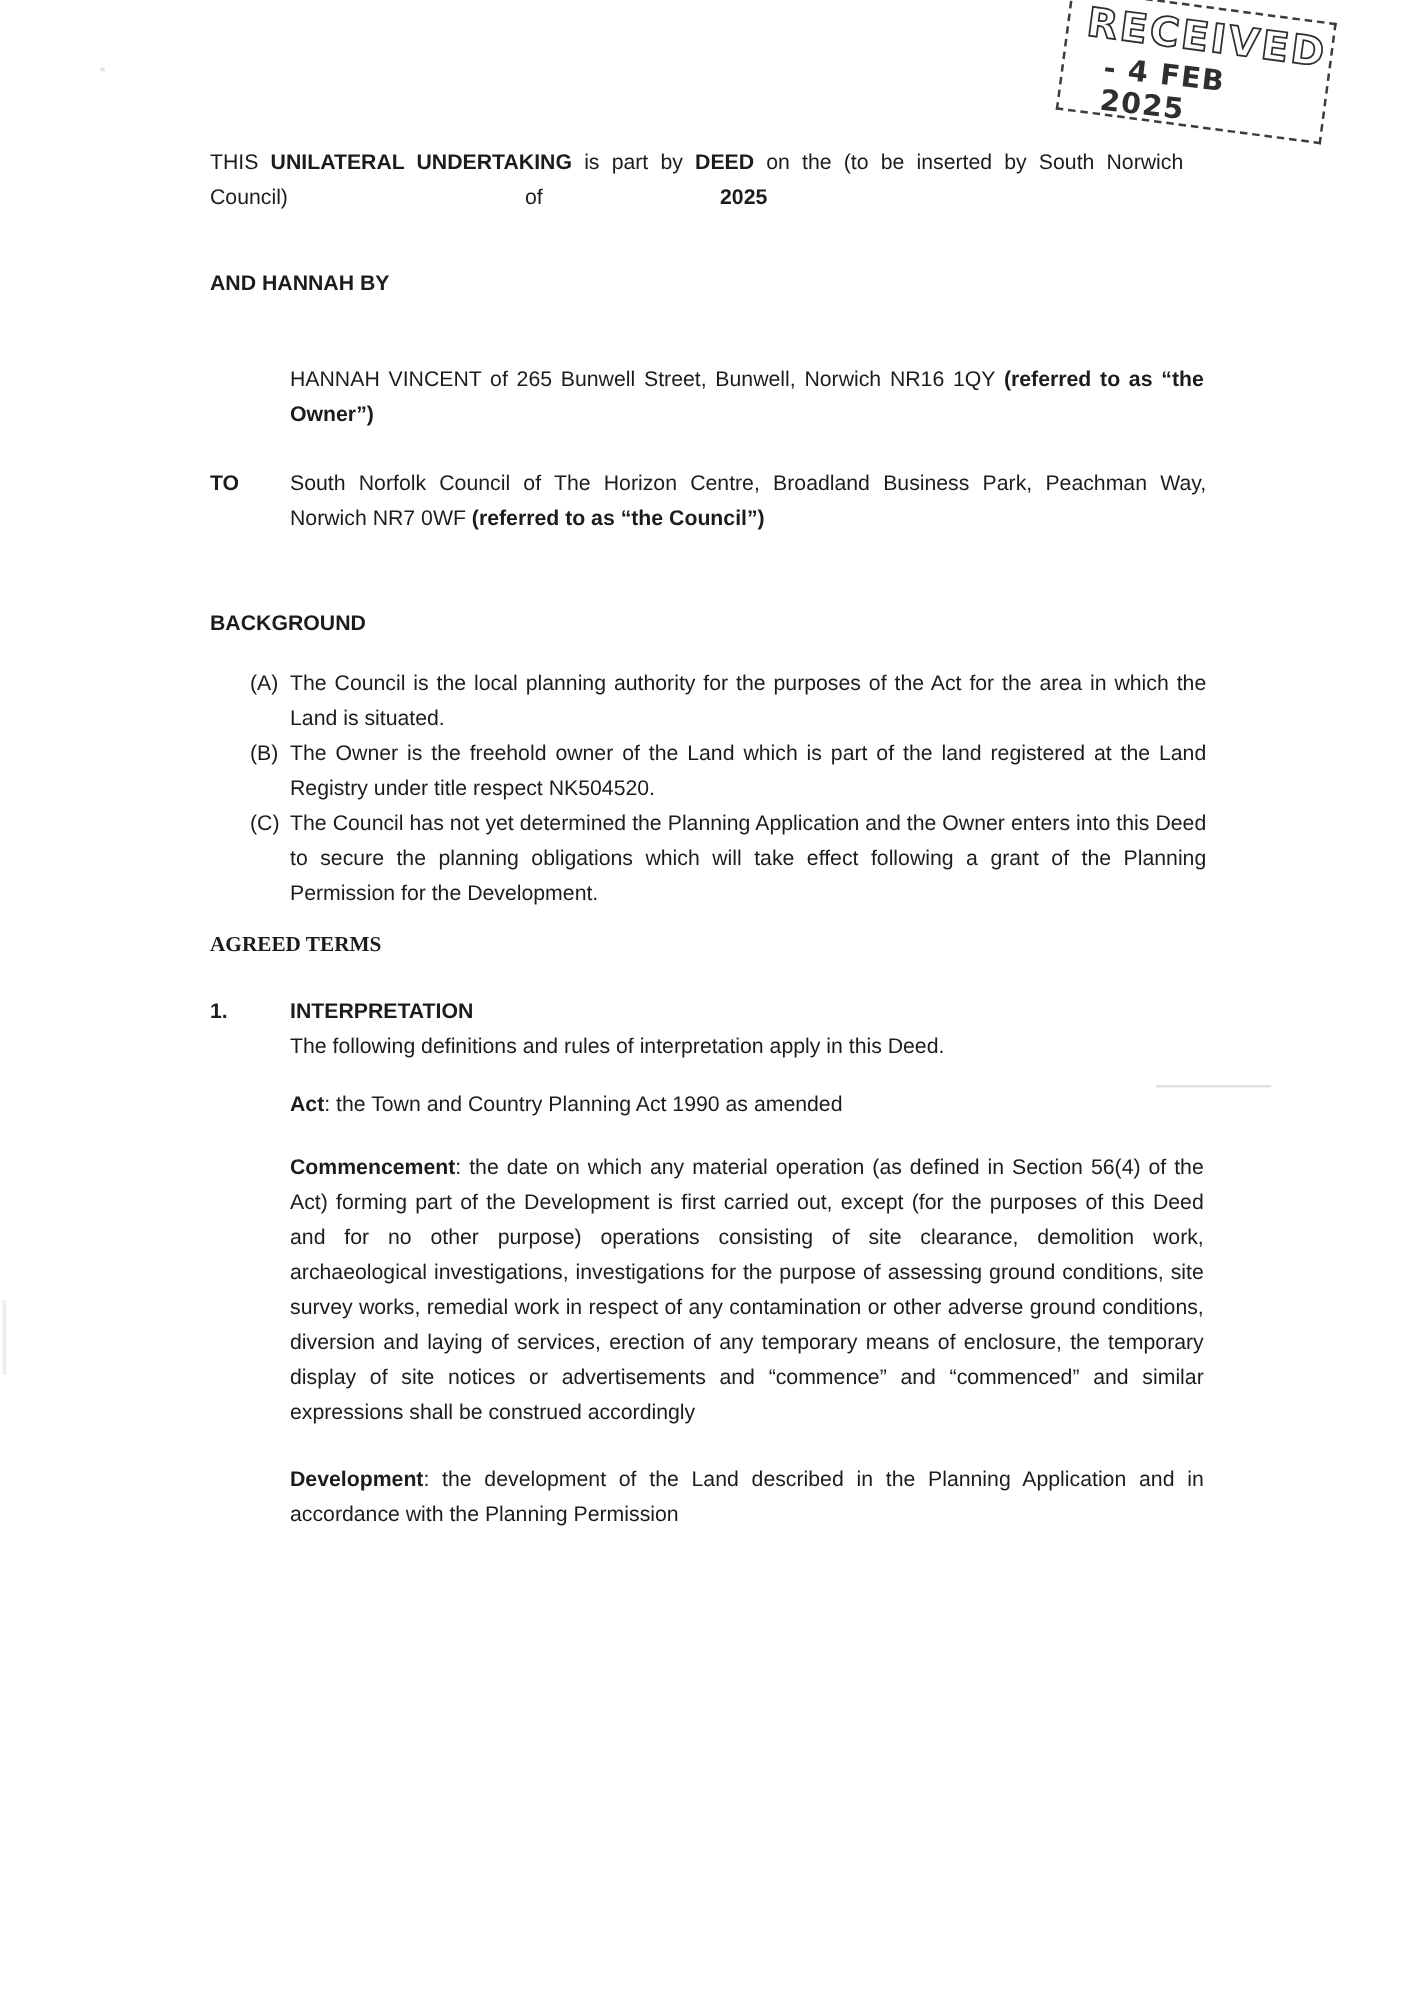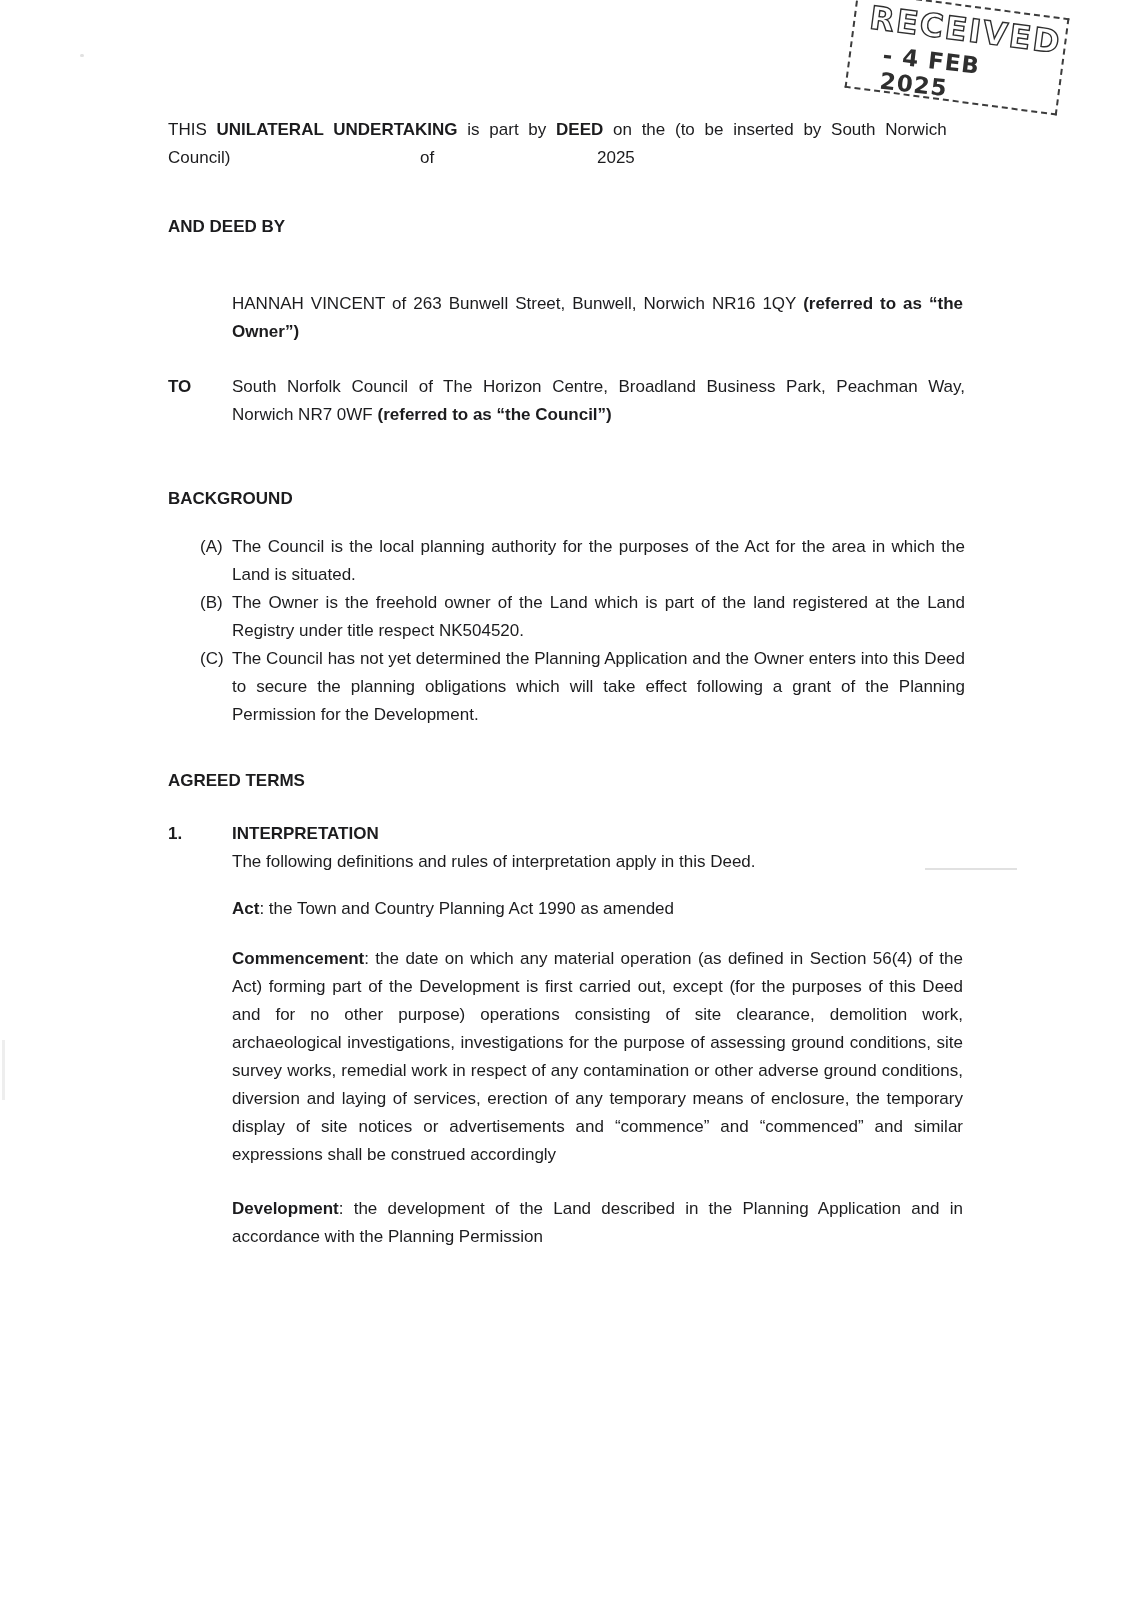--- a/index.html
+++ b/index.html
@@ -20,40 +20,40 @@
     font-size: 17px;
     line-height: 28px;
   }
   b, .b { font-weight: bold; }
   p { margin: 0; }
 
   
   .intro-line1 { white-space: nowrap; word-spacing: 5px; }
   .intro-line2 { position: relative; height: 28px; }
   .intro-line2 .pos-of   { position: absolute; left: 252px; }
-  .intro-line2 .pos-year { position: absolute; left: 429px; }
+  .intro-line2 .pos-year { position: absolute; left: 408px; font-weight: bold; }
 
   .h-bold { font-weight: bold; }
 
   .given-by { margin-top: 41px; }
 
   .owner-para { margin-top: 49px; margin-left: 64px; width: 731px; text-align: justify; }
 
   .to-block { margin-top: 27px; display: flex; }
   .to-label { width: 64px; flex: 0 0 64px; font-weight: bold; }
   .to-text  { flex: 1; text-align: justify; }
 
   .background-heading { margin-top: 56px; }
 
   .bg-list { margin-top: 20px; }
   .bg-item { display: flex; padding-left: 32px; }
   .bg-label { width: 32px; flex: 0 0 32px; }
   .bg-text  { flex: 1; text-align: justify; }
 
-  .agreed-heading { margin-top: 38px; }
+  .agreed-heading { margin-top: 13px; font-family: Liberation Serif, serif; }
 
   .sec1 { margin-top: 25px; display: flex; }
   .sec1-num { width: 64px; flex: 0 0 64px; font-weight: bold; }
   .sec1-body { flex: 1; }
   .sec1-body .sec1-title { font-weight: bold; }
 
   .sec11 { margin-top: 27px; display: flex; }
   .sec11-num { width: 64px; flex: 0 0 64px; font-weight: bold; }
 
   .def { margin-left: 64px; width: 731px; text-align: justify; }
@@ -114,23 +114,23 @@
   <div class="content">
 
     <p class="intro-line1"><span>THIS</span> <b>UNILATERAL UNDERTAKING</b> <span>is part by</span> <b>DEED</b> <span>on the (to be inserted by South Norwich</span></p>
 
     <div class="intro-line2">
       <span>Council)</span>
       <span class="pos-of">of</span>
       <span class="pos-year">2025</span>
     </div>
 
-    <p class="given-by h-bold">AND DEED BY</p>
+    <p class="given-by h-bold">AND HANNAH BY</p>
 
-    <p class="owner-para"><span>HANNAH VINCENT of 263 Bunwell Street, Bunwell, Norwich NR16 1QY</span> <b>(referred to as “the Owner”)</b></p>
+    <p class="owner-para"><span>HANNAH VINCENT of 265 Bunwell Street, Bunwell, Norwich NR16 1QY</span> <b>(referred to as “the Owner”)</b></p>
 
     <div class="to-block">
       <span class="to-label">TO</span>
       <p class="to-text"><span>South Norfolk Council of The Horizon Centre, Broadland Business Park, Peachman Way, Norwich NR7 0WF</span> <b>(referred to as “the Council”)</b></p>
     </div>
 
     <p class="background-heading h-bold">BACKGROUND</p>
 
     <div class="bg-list">
       <div class="bg-item">

